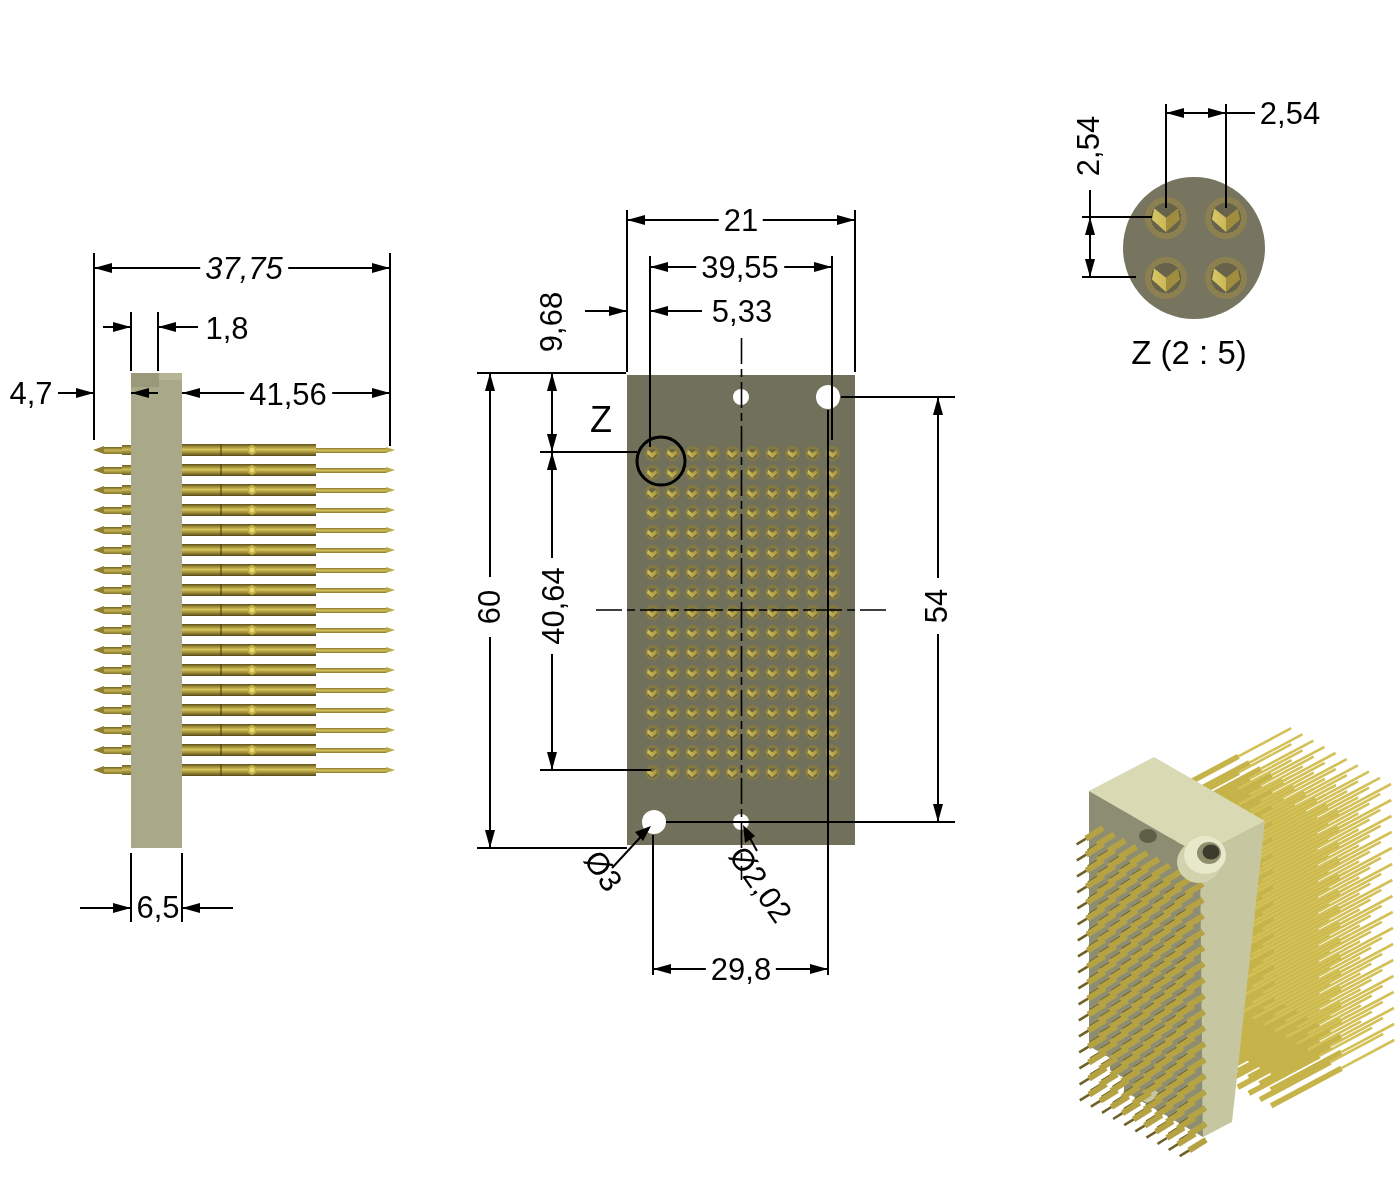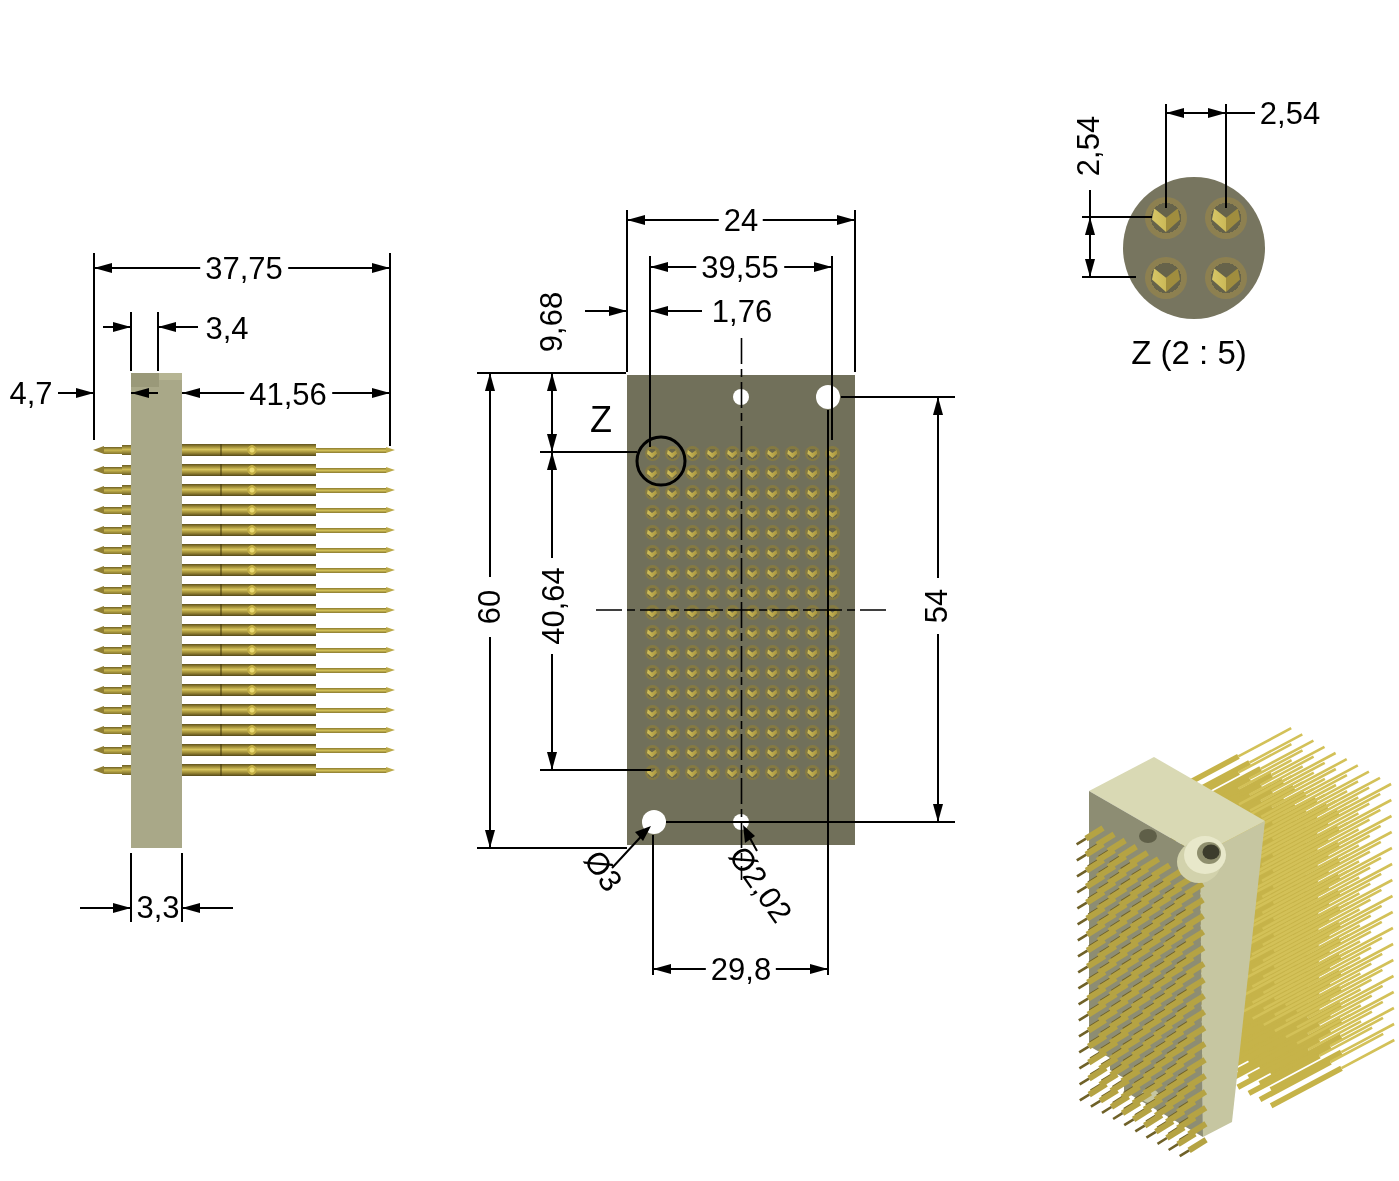--- a/index.html
+++ b/index.html
@@ -1371,29 +1371,29 @@
         <polygon points="828,969 810,964 810,974"></polygon>
       <polygon points="651,826 635,832 643,841"></polygon>
         <polygon points="743,825 745,843 755,836"></polygon>
       <polygon points="1166,113 1184,108 1184,118"></polygon>
         <polygon points="1226,113 1208,108 1208,118"></polygon>
       <polygon points="1090,217 1085,235 1095,235"></polygon>
         <polygon points="1090,277 1085,259 1095,259"></polygon>
     </g>
   </svg>
 
-  <div class="dim bg" style="left:244px;top:268px;">37,75</div>
-  <div class="dim" style="left:227px;top:328px;">3,4</div>
+  <div class="dim bg" style="left:244px;top:268px;font-style:italic;">37,75</div>
+  <div class="dim" style="left:227px;top:328px;">1,8</div>
   <div class="dim" style="left:31px;top:393px;">4,7</div>
   <div class="dim bg" style="left:288px;top:394px;">41,56</div>
-  <div class="dim" style="left:158px;top:907px;">3,3</div>
-
-  <div class="dim bg" style="left:741px;top:220px;">24</div>
+  <div class="dim" style="left:158px;top:907px;">6,5</div>
+
+  <div class="dim bg" style="left:741px;top:220px;">21</div>
   <div class="dim bg" style="left:740px;top:267px;">39,55</div>
-  <div class="dim" style="left:742px;top:311px;">1,76</div>
+  <div class="dim" style="left:742px;top:311px;">5,33</div>
   <div class="dim rot" style="left:511px;top:306px;width:80px;height:32px;">9,68</div>
   <div class="dim rot bg" style="left:459px;top:590px;width:60px;height:34px;">60</div>
   <div class="dim rot bg" style="left:505px;top:589px;width:96px;height:34px;">40,64</div>
   <div class="dim rot bg" style="left:908px;top:589px;width:56px;height:34px;">54</div>
   <div class="dim bg" style="left:741px;top:969px;">29,8</div>
   <div class="dia" style="left:604px;top:845px;">Ø3</div>
   <div class="dia" style="left:749px;top:841px;">Ø2,02</div>
   <div class="zlbl" style="left:601px;top:420px;">Z</div>
 
   <div class="dim" style="left:1290px;top:113px;">2,54</div>

